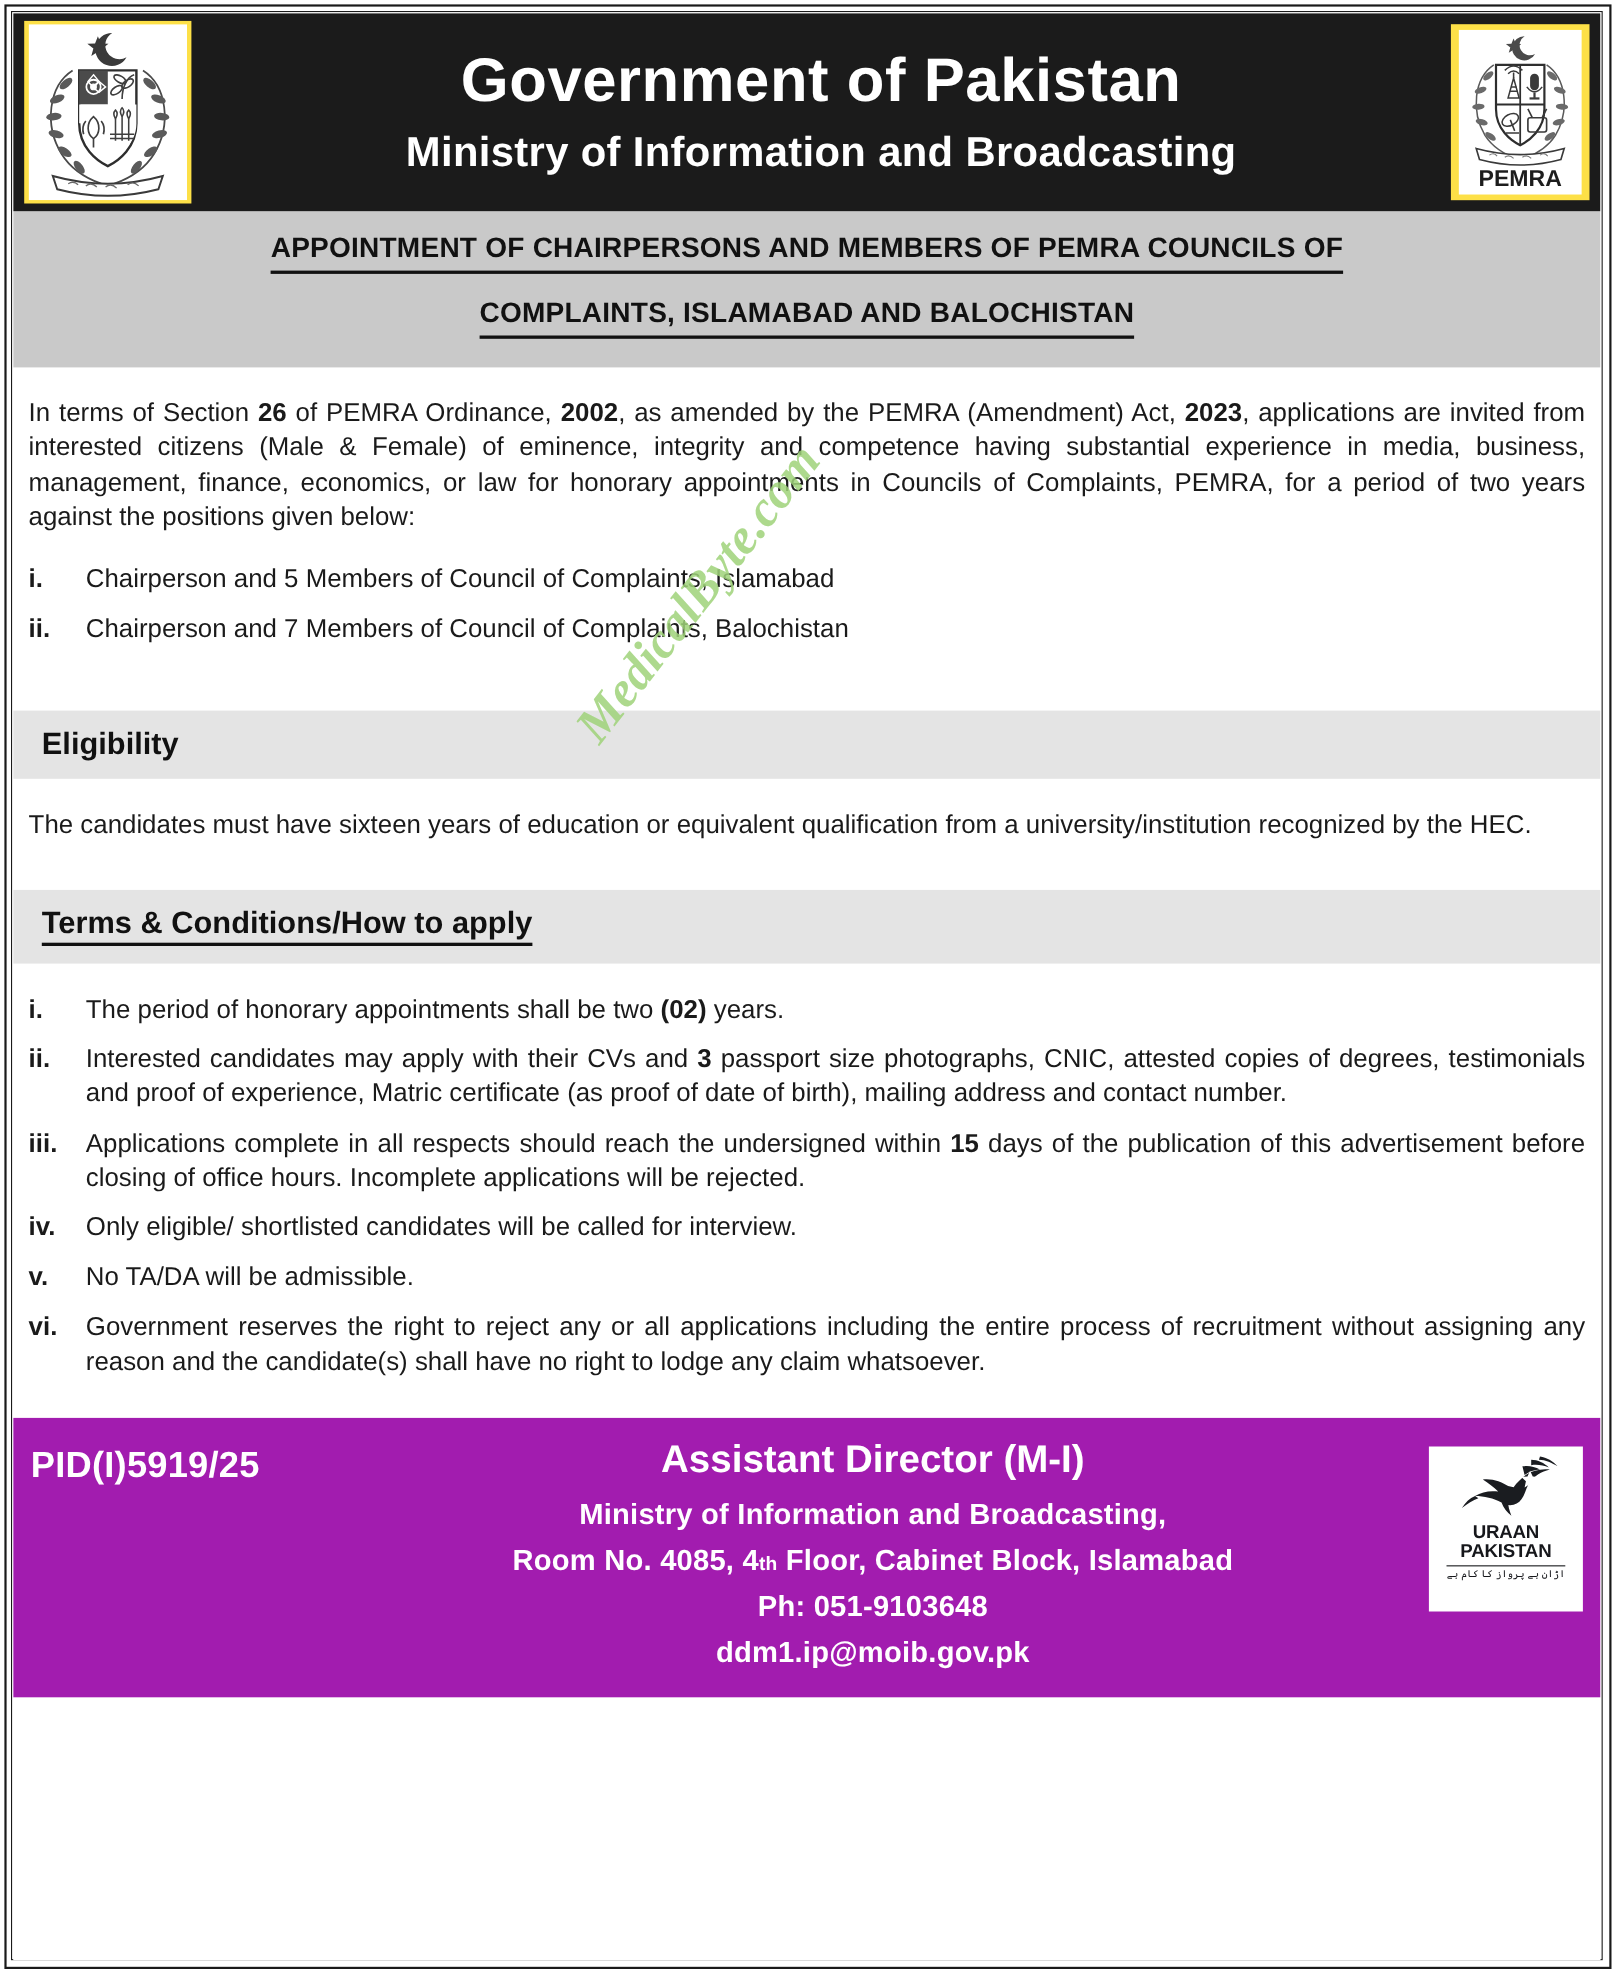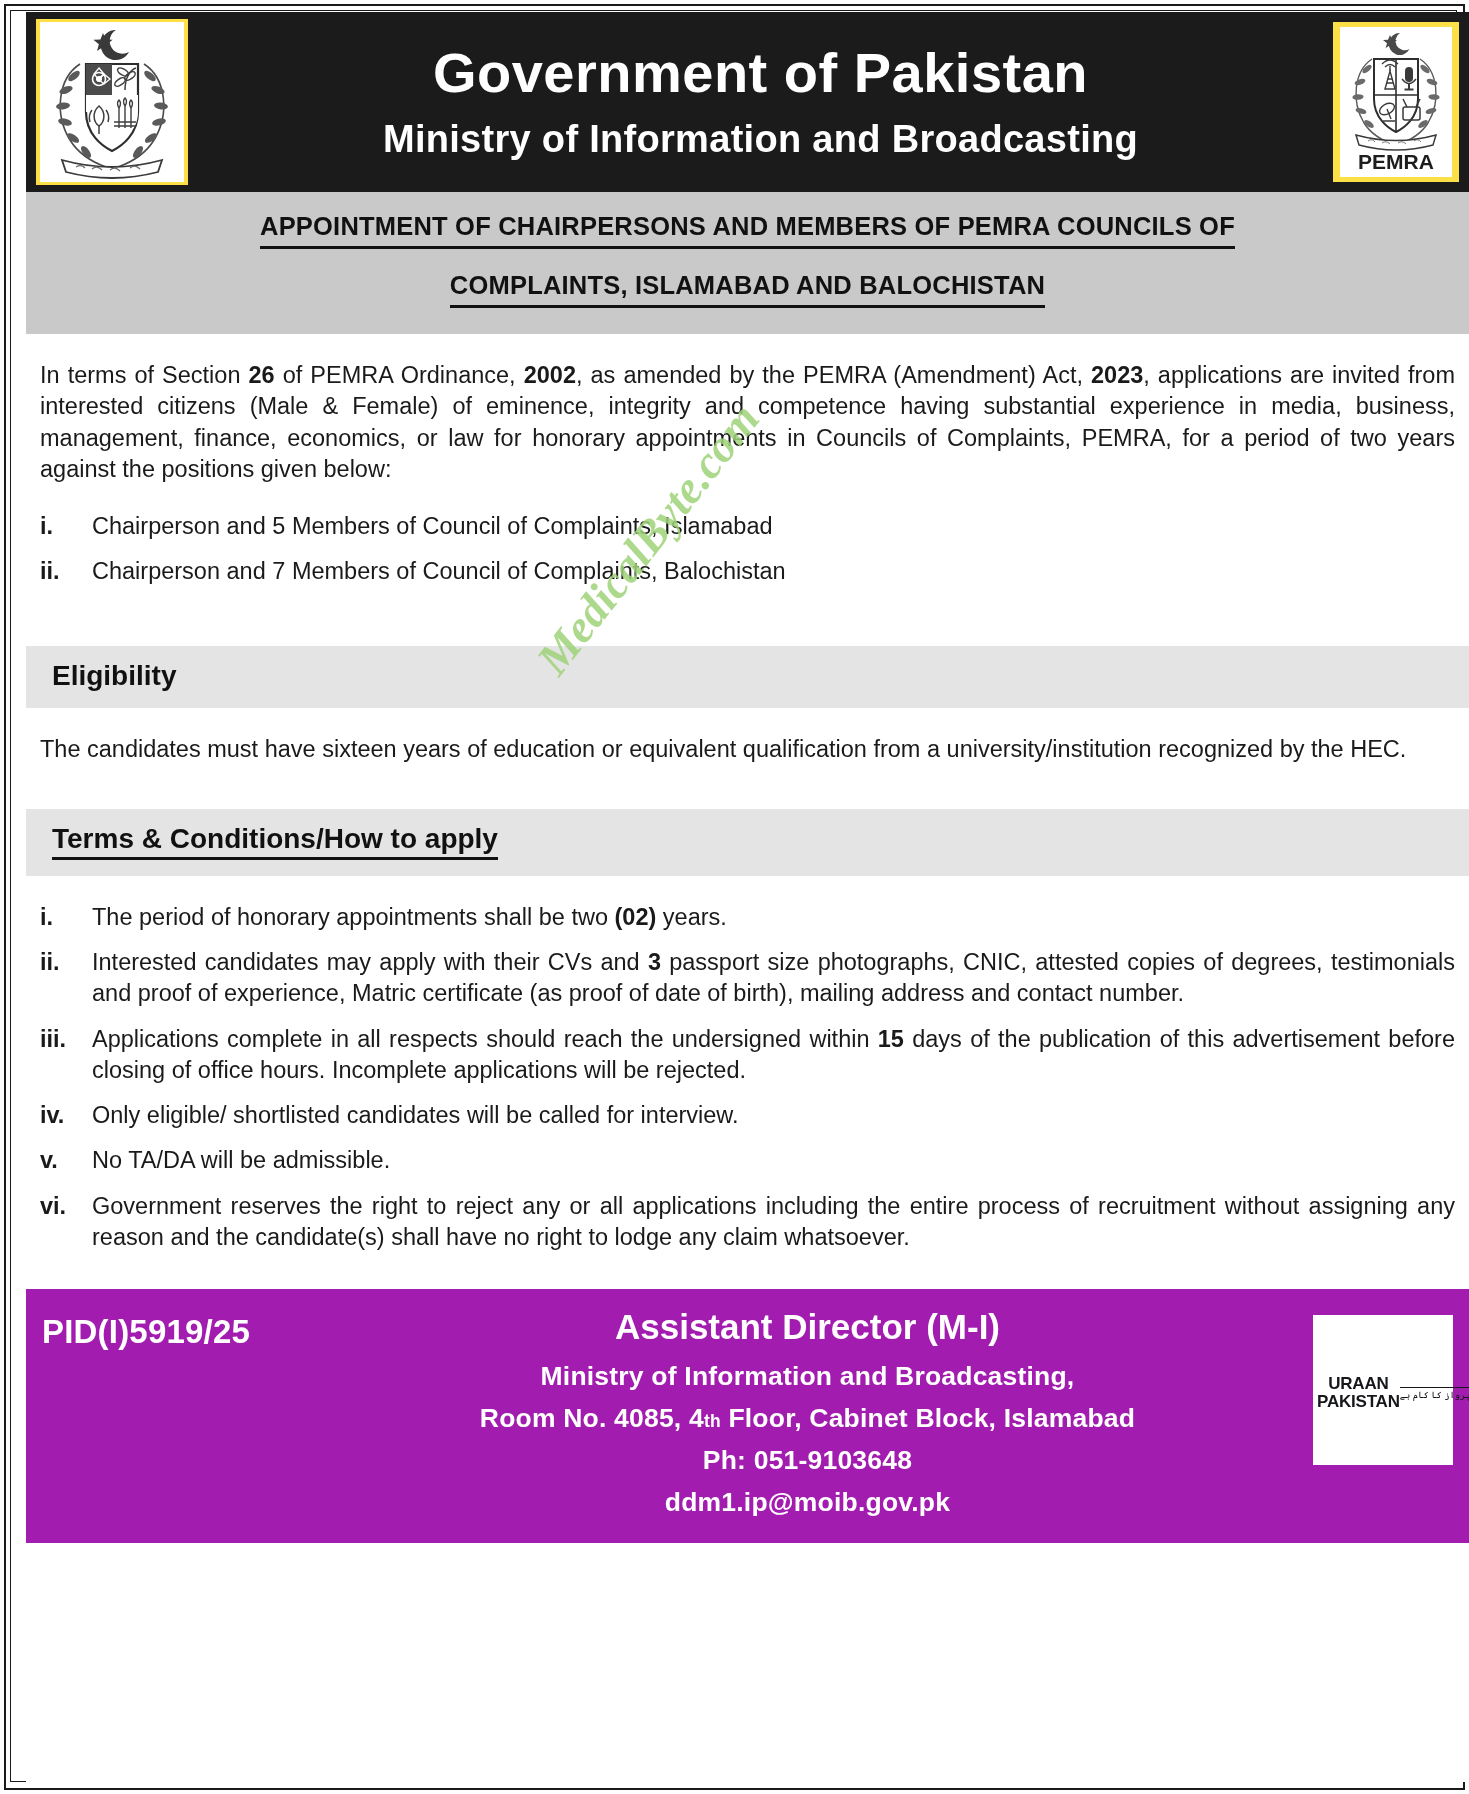--- a/index.html
+++ b/index.html
@@ -32,21 +32,21 @@
   .frame-inner {
     position: absolute;
     left: 10px; top: 10px; right: 12px; bottom: 12px;
     border: 1px solid #1a1a1a;
     box-sizing: border-box;
     pointer-events: none;
   }
 
   .content {
     position: absolute;
-    left: 26px;
+    left: 12px;
     top: 12px;
     width: 1443px;
     height: 1770px;
     box-sizing: border-box;
     background: #ffffff;
     overflow: hidden;
   }
 
   
   .header {
@@ -224,21 +224,21 @@
     display: flex;
     justify-content: flex-end;
     align-items: flex-start;
     padding-top: 8px;
   }
   .uraan-box {
     width: 140px;
     height: 150px;
     background: #ffffff;
     display: flex;
-    flex-direction: row;
+    flex-direction: column;
     align-items: center;
     justify-content: flex-start;
     padding: 6px 4px 4px 4px;
     box-sizing: border-box;
   }
   .uraan-bird { margin-top: 2px; }
   .uraan-text {
     color: #16171b;
     font-size: 17px;
     font-weight: bold;

